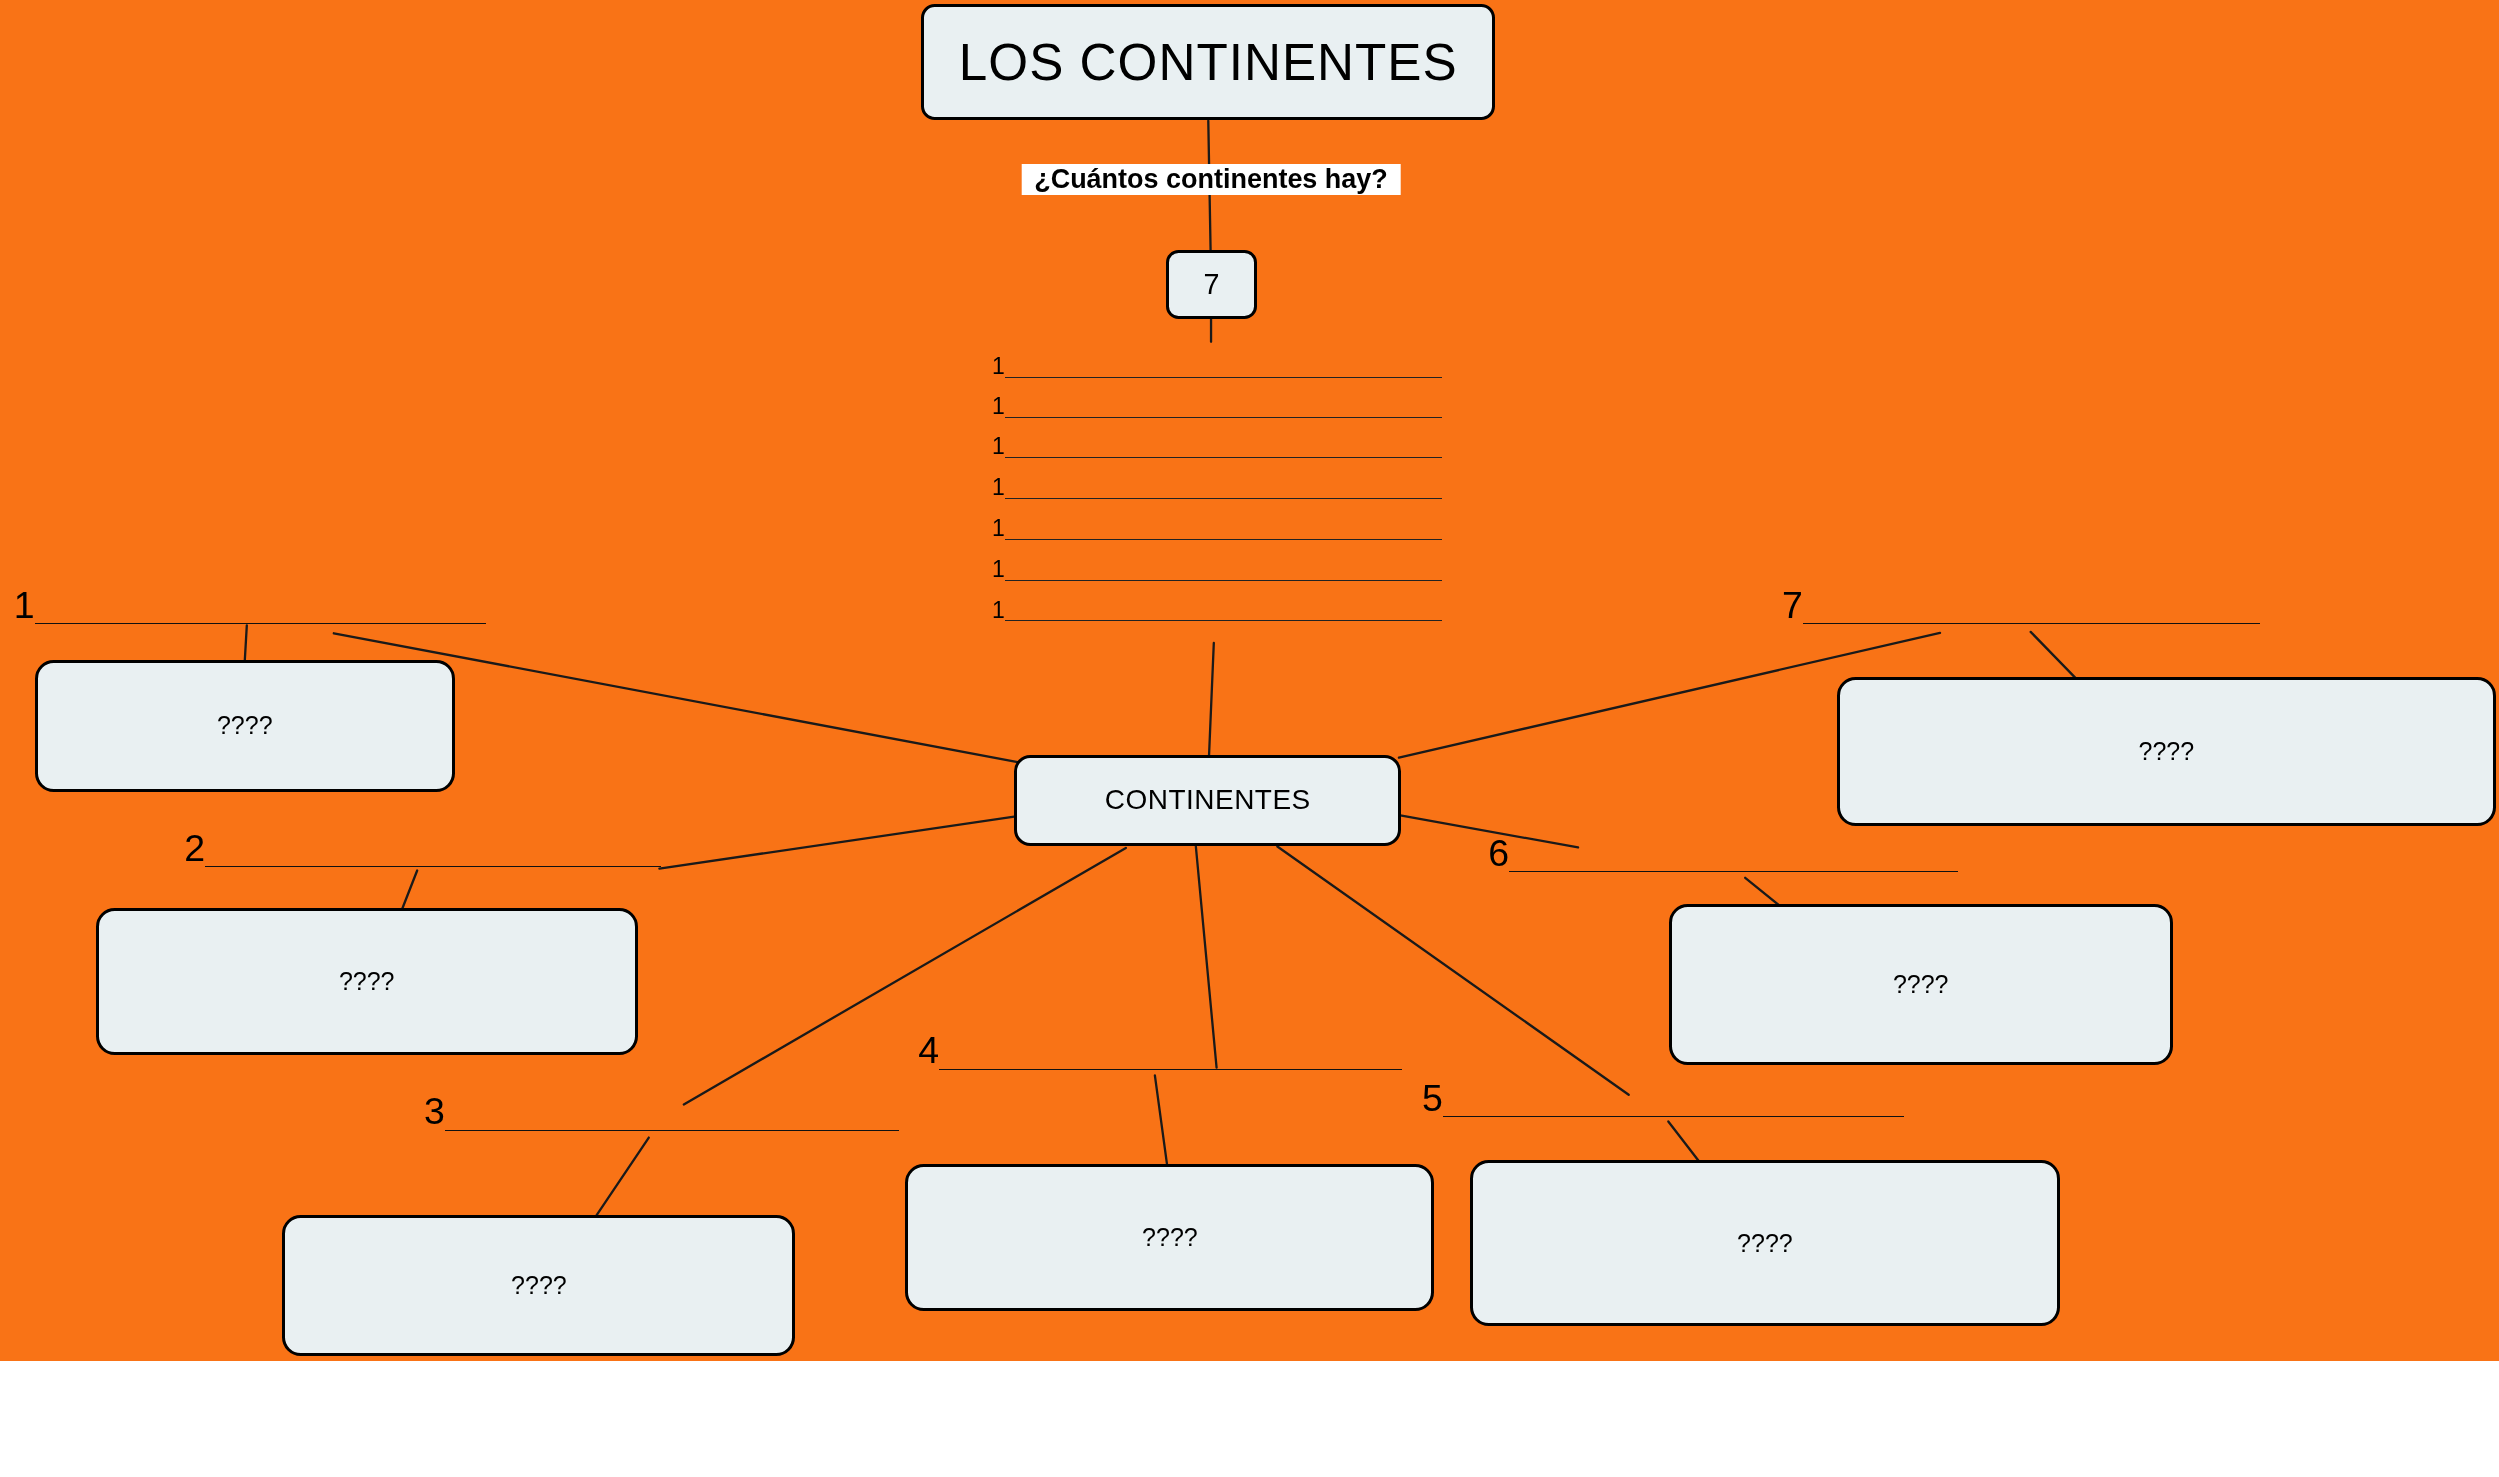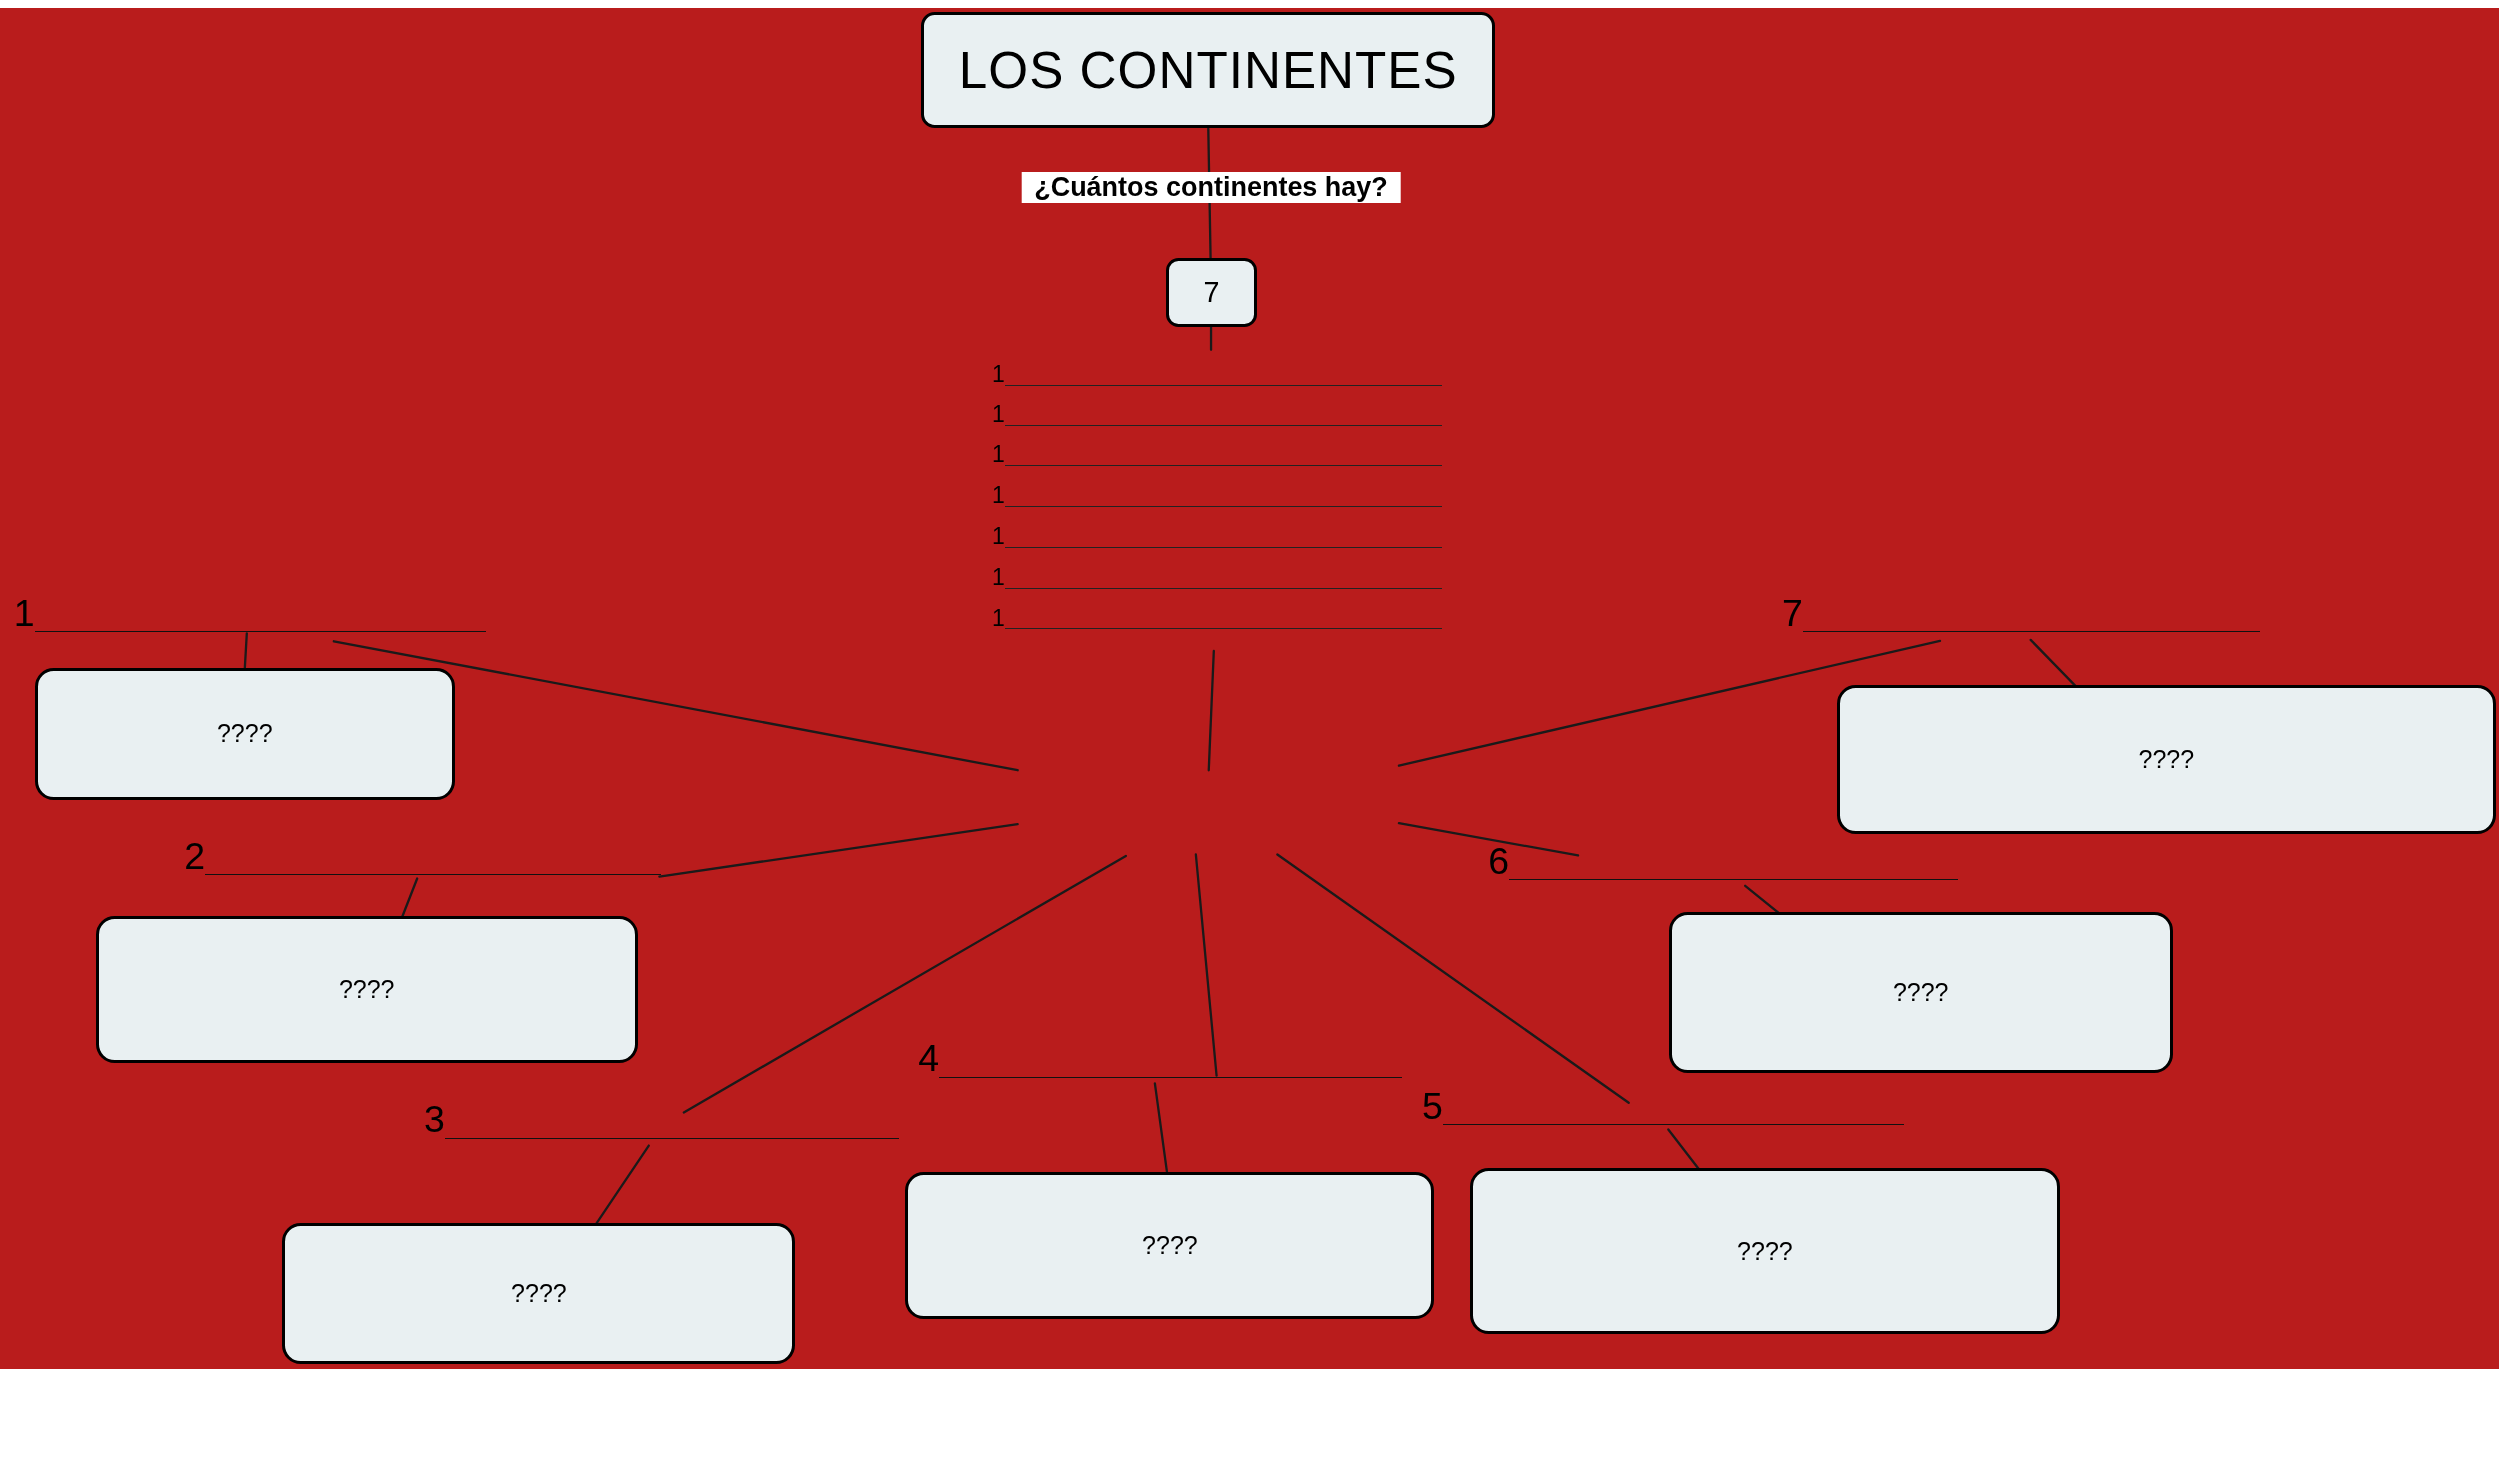--- a/index.html
+++ b/index.html
@@ -1,17 +1,17 @@
 <!DOCTYPE html>
 <html style="font-size:8px"><head>
 <meta charset="utf-8">
 <style>
   html,body{margin:0;padding:0;background:#ffffff;overflow:hidden;}
-  .canvas{position:relative;width:100vw;height:54.46vw;background:#b91c1c;
-          font-family:"Liberation Sans",sans-serif;color:#000;margin-top:8px;}
+  .canvas{position:relative;width:100vw;height:54.46vw;background:#f97316;
+          font-family:"Liberation Sans",sans-serif;color:#000;}
   svg.wires{position:absolute;left:0;top:0;width:100%;height:100%;z-index:1;}
   svg.wires line{stroke:#1a1a1a;stroke-width:5;stroke-linecap:round;}
   .node{position:absolute;z-index:2;background:#e9f0f2;border:0.125vw solid #000;
         display:flex;align-items:center;justify-content:center;box-sizing:border-box;}
   .title-node{left:36.87vw;top:0.18vw;width:22.96vw;height:4.61vw;border-radius:0.55vw;
         font-size:2.05vw;letter-spacing:0.04vw;}
   .answer-node{left:46.66vw;top:10.01vw;width:3.63vw;height:2.74vw;border-radius:0.5vw;
         font-size:1.15vw;}
   .center-node{left:40.58vw;top:30.20vw;width:15.50vw;height:3.65vw;border-radius:0.65vw;
         font-size:1.12vw;letter-spacing:0.02vw;}
@@ -55,20 +55,21 @@
     <line x1="3790" y1="1906" x2="3875" y2="1975"></line>
     <line x1="4410" y1="1372" x2="4515" y2="1480"></line>
   </svg>
 
   <div class="node title-node">LOS CONTINENTES</div>
 
   <div class="qbox">¿Cuántos continentes hay?</div>
 
   <div class="node answer-node">7</div>
 
+  <div class="node center-node">CONTINENTES</div>
 
   <div class="blank-row" style="top:13.81vw">
     <span class="num">1</span>
     <span class="rule"></span>
   </div>
   <div class="blank-row" style="top:15.43vw">
     <span class="num">1</span>
     <span class="rule"></span>
   </div>
   <div class="blank-row" style="top:17.02vw">

